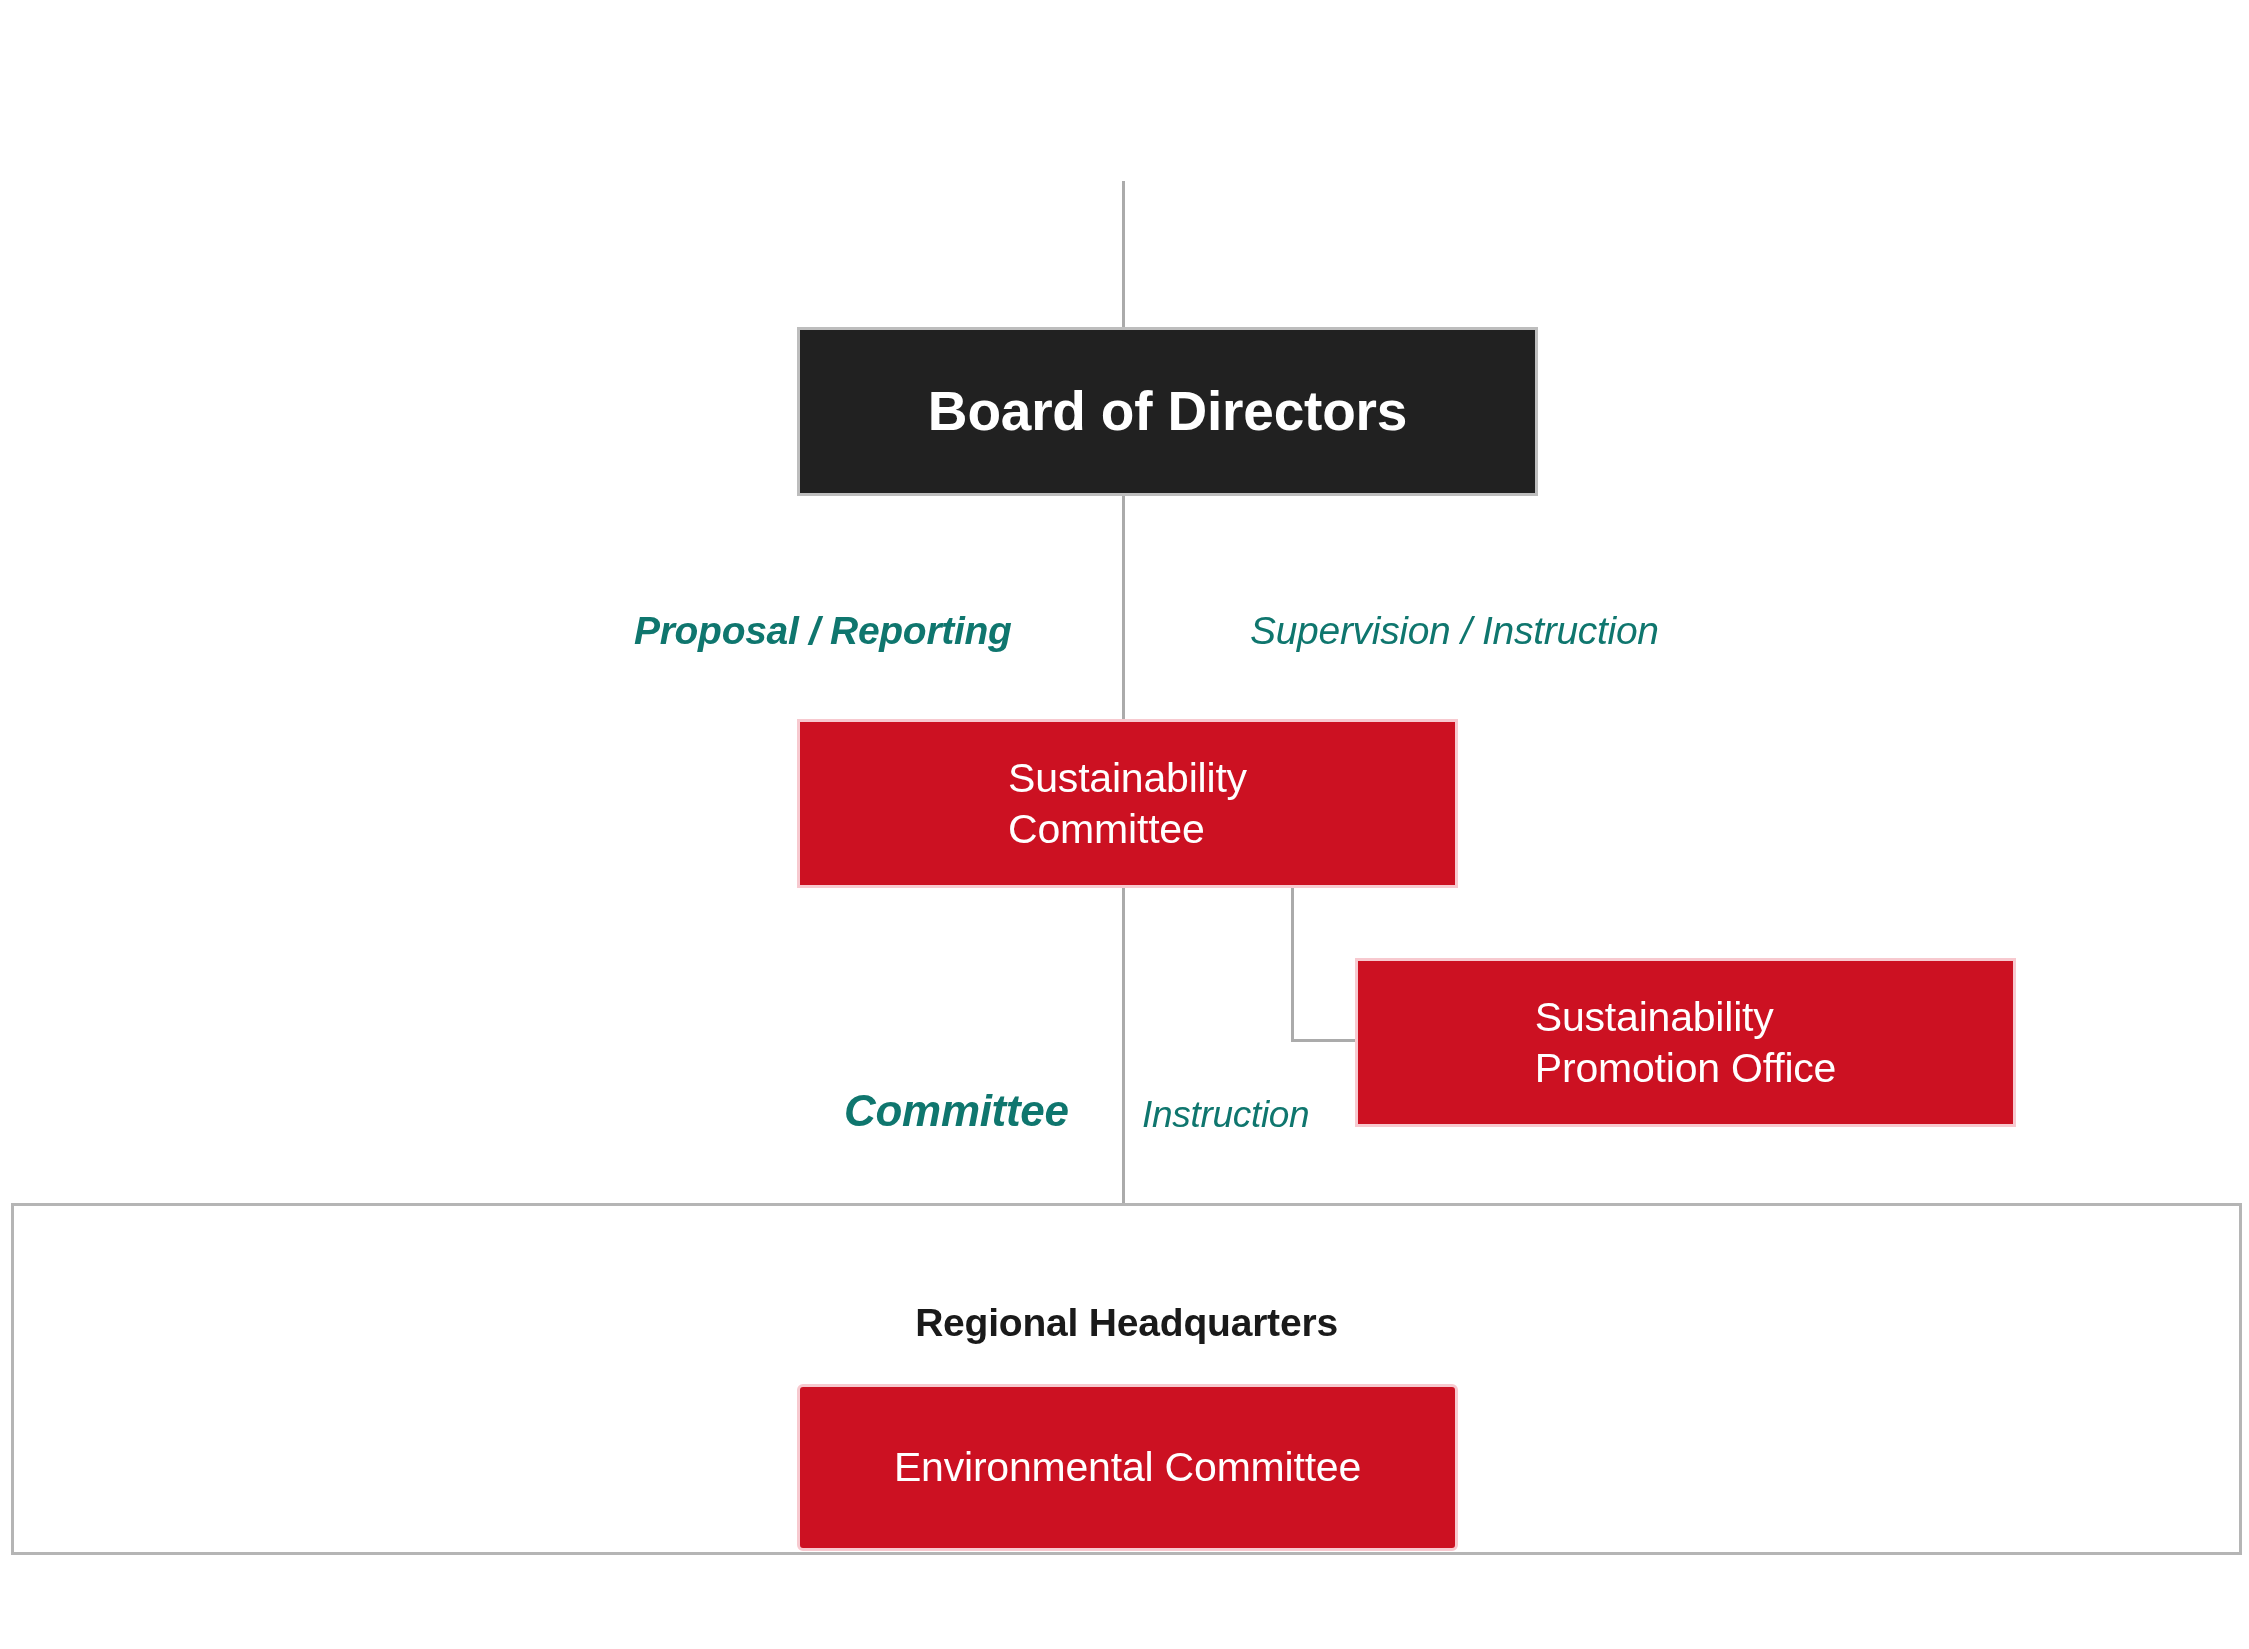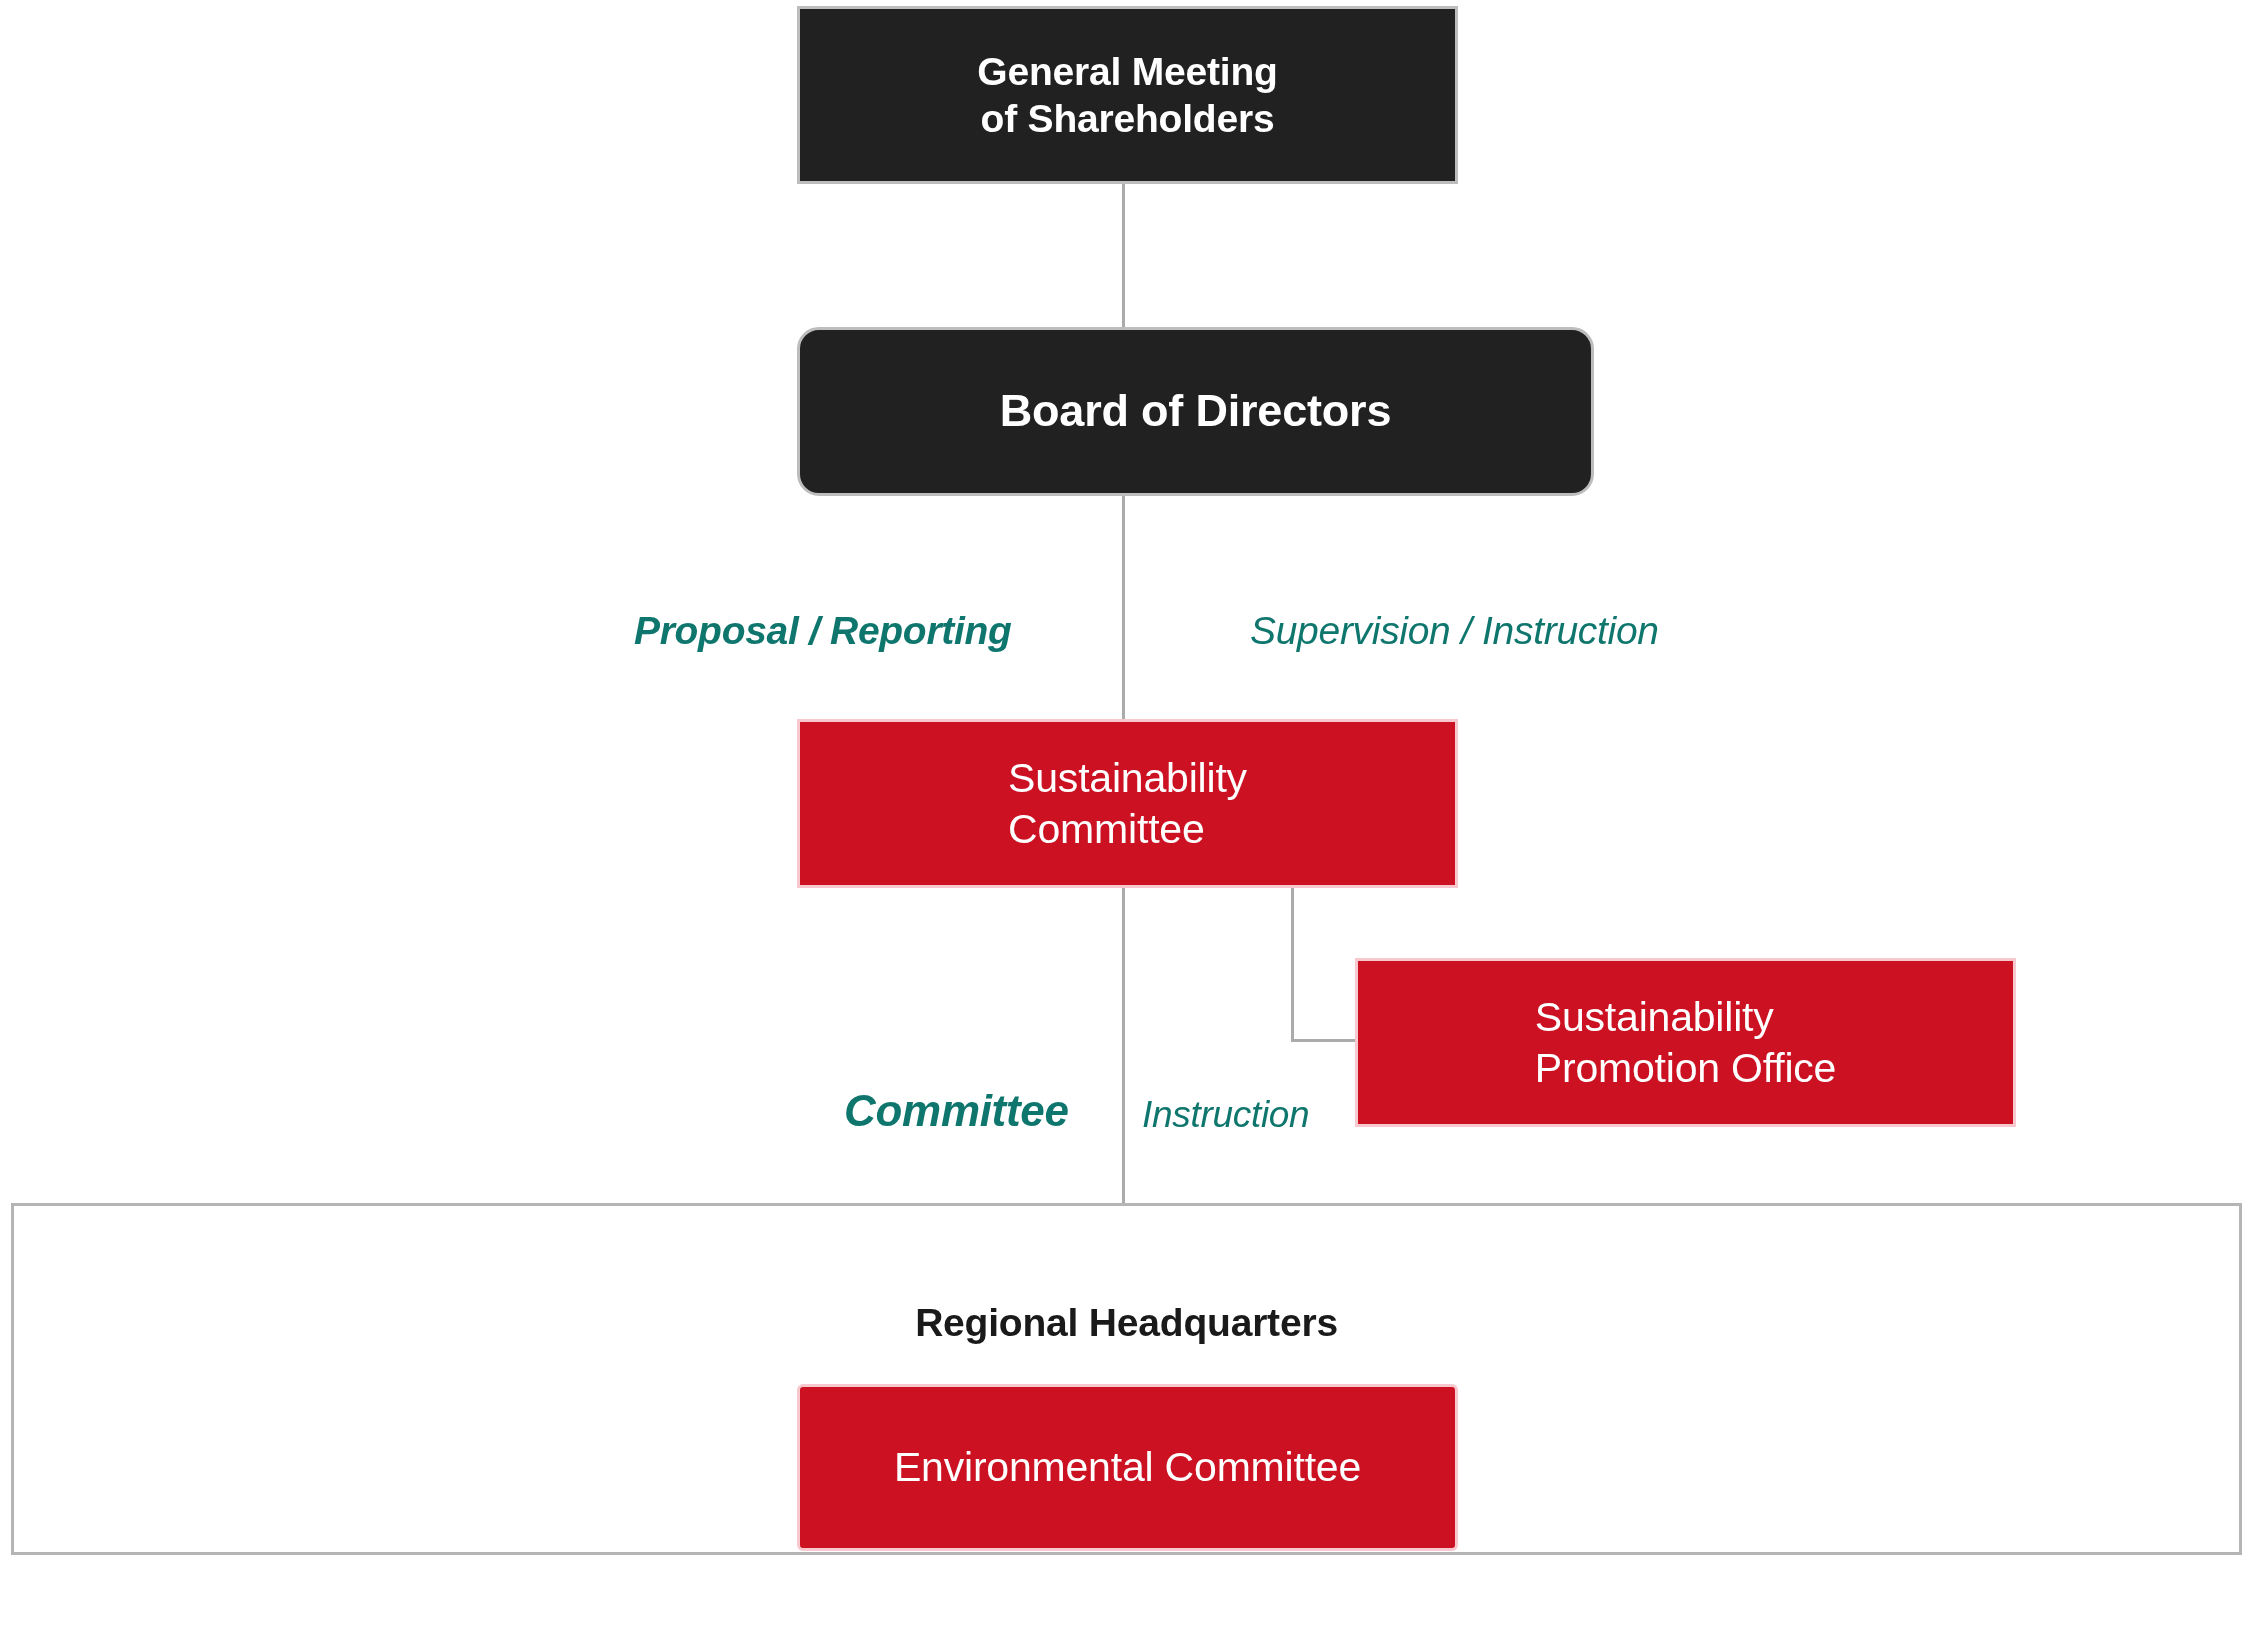--- a/index.html
+++ b/index.html
@@ -46,22 +46,22 @@
   .node-red {
     background: #cc1122;
     border: 3.1px solid #f7c9cf;
   }
 
   #node-general-meeting {
     left: 797px; top: 6.2px; width: 661px; height: 178px;
     font-size: 39px; font-weight: 700;
   }
   #node-board-of-directors {
-    left: 797px; top: 327px; width: 797px; height: 169px;
-    font-size: 45px; font-weight: 700; border-radius: 22px;
+    left: 797px; top: 327px; width: 741px; height: 169px;
+    font-size: 55px; font-weight: 700;
   }
   #node-sustainability-committee {
     left: 797px; top: 719px; width: 661px; height: 169px;
     font-size: 41px; font-weight: 400;
   }
   #node-sustainability-committee .node-text { text-align: left; }
 
   #node-sustainability-promotion-office {
     left: 1355px; top: 958px; width: 661px; height: 169px;
     font-size: 41px; font-weight: 400;
@@ -119,26 +119,20 @@
 
   <div class="line v-line" style="left:1122px; top:181px; height:148px;"></div>
 
   <div class="line v-line" style="left:1122px; top:492px; height:230px;"></div>
 
   <div class="line v-line" style="left:1122px; top:884px; height:322px;"></div>
 
   <div class="line v-line" style="left:1291px; top:884px; height:158px;"></div>
   <div class="line h-line" style="left:1291px; top:1039px; width:67px;"></div>
 
-  <div id="node-general-meeting" class="node node-dark">
-    <div class="node-text">
-      <span>General Meeting</span><br>
-      <span>of Shareholders</span>
-    </div>
-  </div>
 
   <div id="node-board-of-directors" class="node node-dark">
     <div class="node-text">Board of Directors</div>
   </div>
 
   <div id="label-proposal-reporting" class="edge-label">Proposal / Reporting</div>
   <div id="label-supervision-instruction" class="edge-label">Supervision / Instruction</div>
 
   <div id="node-sustainability-committee" class="node node-red">
     <div class="node-text">

